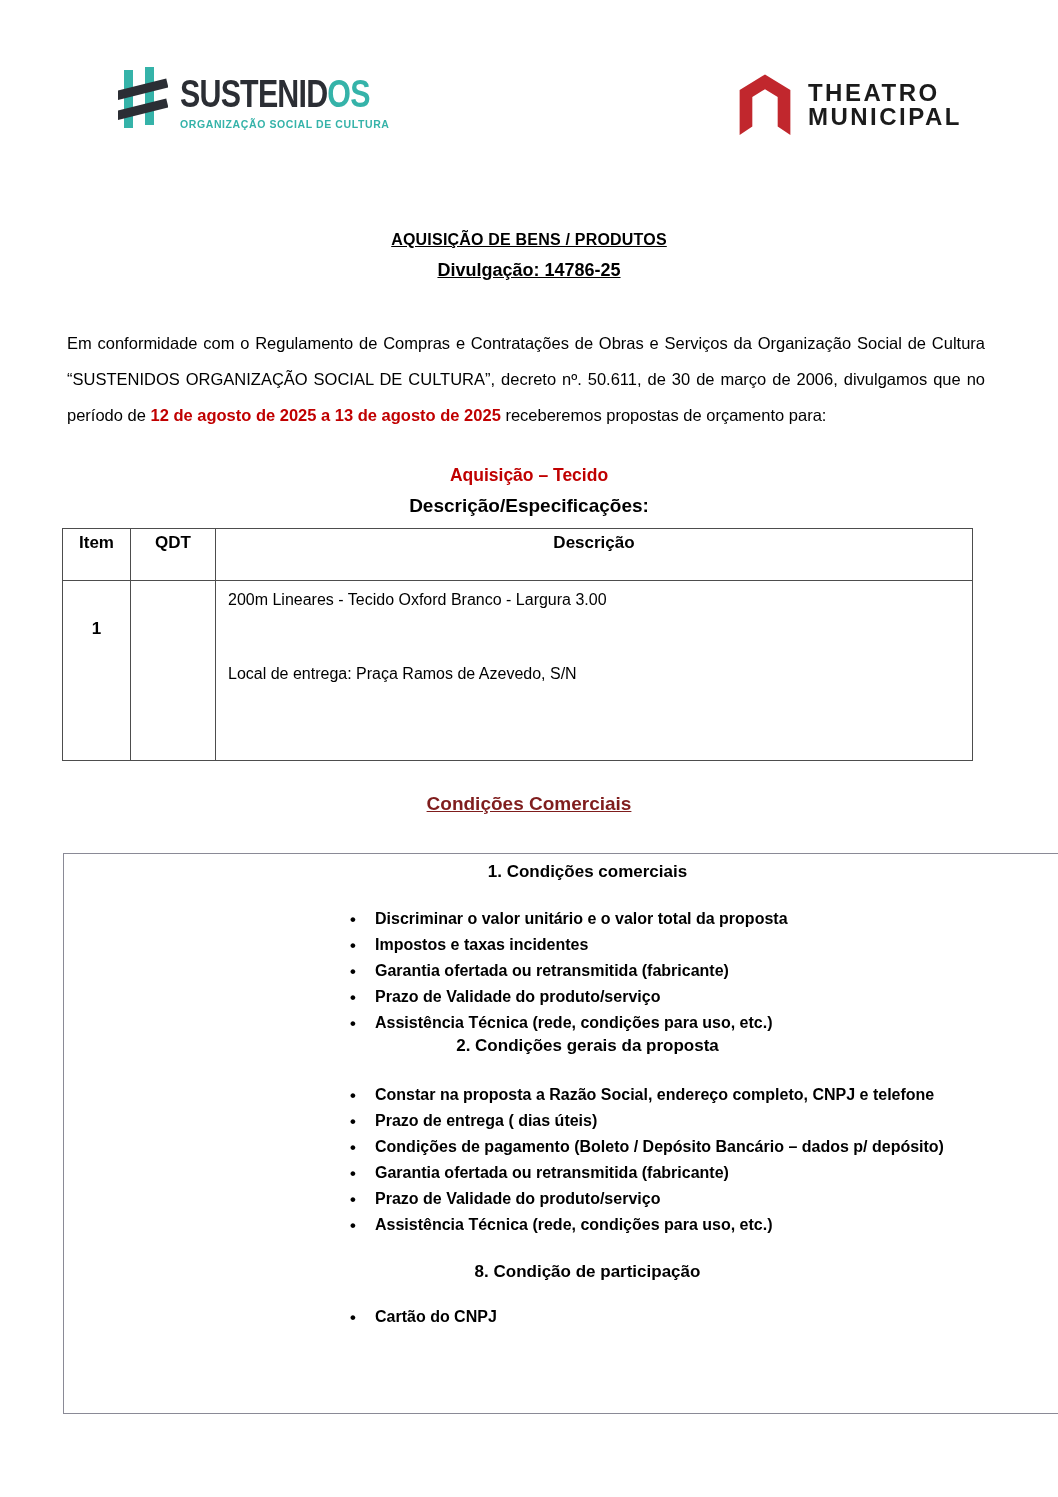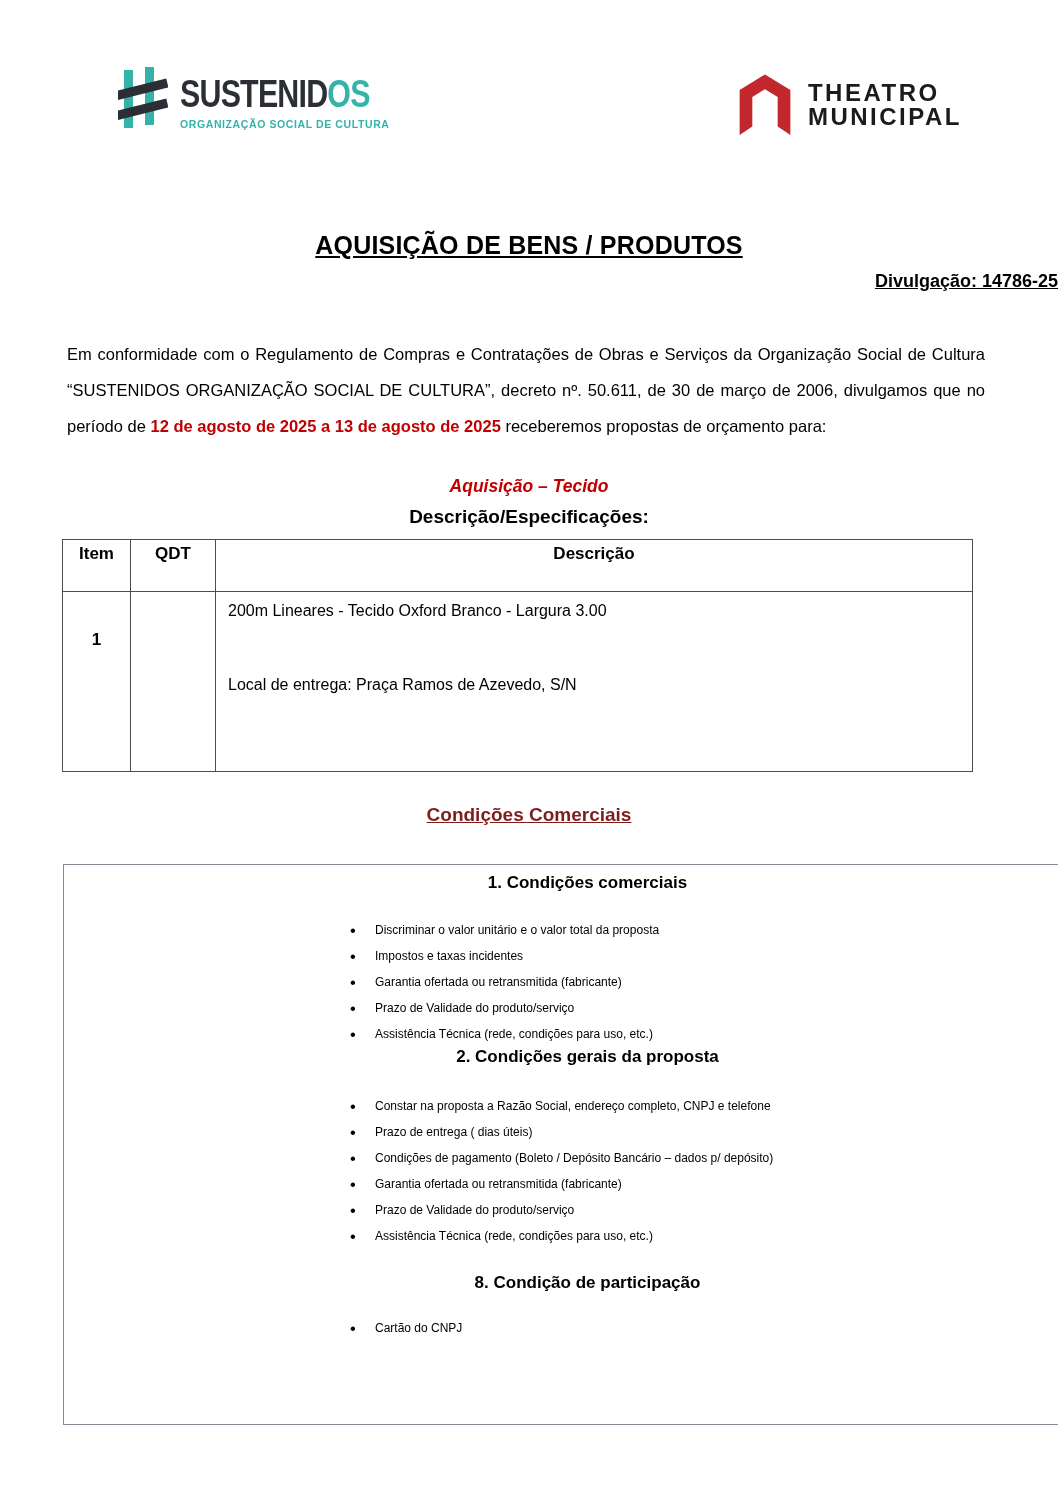--- a/index.html
+++ b/index.html
@@ -38,40 +38,40 @@
   .theatro .arch-icon { width:62px; height:66px; }
   .theatro .theatro-text { margin-left:12px; margin-top:10px; }
   .theatro .theatro-line {
     display:block; font-size:24px; font-weight:800; letter-spacing:2.5px;
     color:#1b1b1b; line-height:1.02; white-space:nowrap;
   }
 
   
   .doc-title {
     margin-top:86px; text-align:center;
-    font-size:25px; font-weight:700; text-decoration:underline;
+    font-size:16px; font-weight:700; text-decoration:underline;
     letter-spacing:0.2px;
   }
   .doc-subtitle {
-    margin-top:11px; text-align:right;
+    margin-top:11px; text-align:center;
     font-size:18px; font-weight:700; text-decoration:underline;
   }
 
   
   .intro {
     margin:44px 73px 0 67px;
     font-size:16.5px; line-height:36px;
     text-align:justify;
   }
   .intro .highlight { color:#c00000; font-weight:700; }
 
   
   .acq-title {
     margin-top:32px; text-align:center;
-    color:#c00000; font-weight:700; font-size:17.5px;font-style:italic;
+    color:#c00000; font-weight:700; font-size:17.5px;
   }
   .spec-title {
     margin-top:9px; text-align:center;
     font-weight:700; font-size:19px;
   }
 
   
   table.items {
     border-collapse:collapse;
     margin:11px 0 0 62px;
@@ -106,21 +106,21 @@
   .cond-heading {
     text-align:center; font-weight:700; font-size:17px;
   }
   .cond-box ul {
     list-style:none;
     margin:24px 0 0 284px;
     width:608px;
   }
   .cond-box ul li {
     position:relative; padding-left:27px;
-    font-size:12px; line-height:26px;
+    font-size:16px; line-height:26px;font-weight:bold;
   }
   .cond-box ul li::before {
     content:"\2022";
     position:absolute; left:2px; top:0;
     font-size:16.5px;
   }
   .h2-gap { }
   .ul2 { margin-top:26px !important; }
   .h3-gap { margin-top:24px; }
   .ul3 { margin-top:22px !important; }

